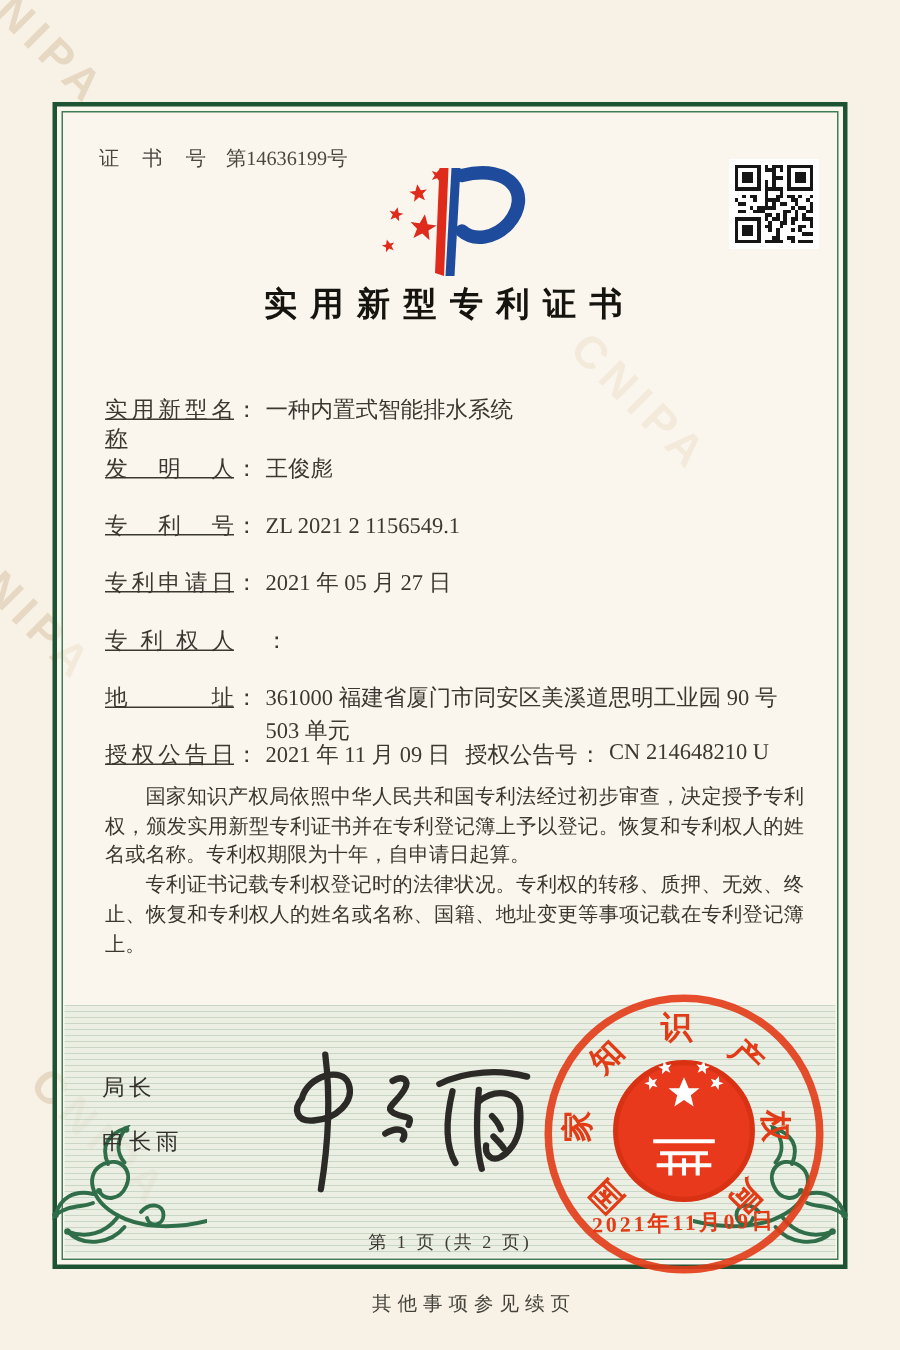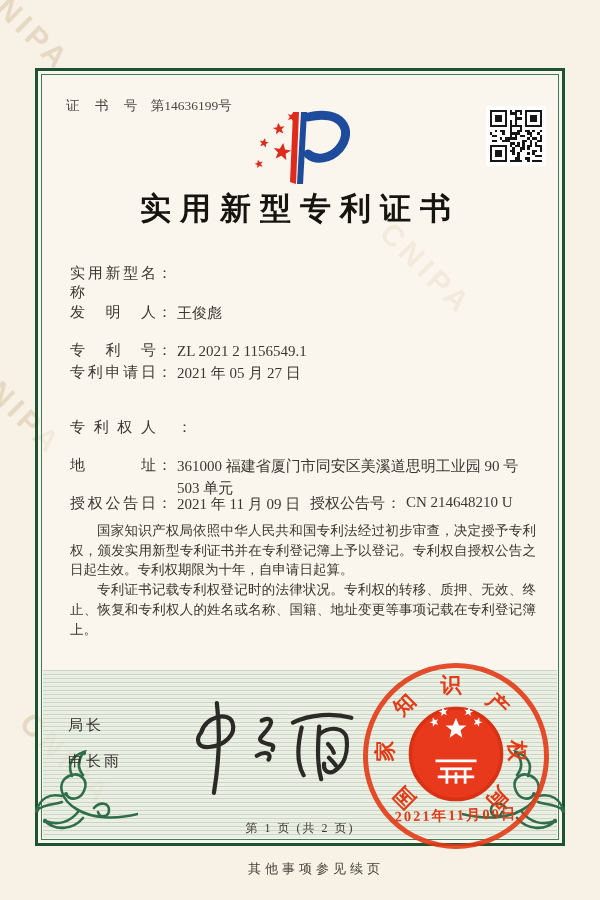--- a/index.html
+++ b/index.html
@@ -43,28 +43,28 @@
   .cert-no{
     position:absolute;left:66px;top:97px;z-index:6;
     font-size:13.5px;color:#494740;
   }
   .cert-no .lbl{letter-spacing:6px;margin-right:4px;}
   .qr{position:absolute;left:486px;top:106px;width:60px;height:60px;z-index:6;background:#fff;}
   .qr svg{width:100%;height:100%;display:block;}
   .logo{position:absolute;left:235px;top:104px;width:130px;height:85px;z-index:6;}
   .title{
     position:absolute;left:0;top:188px;width:100%;z-index:6;
-    text-align:center;font-size:31px;font-weight:bold;color:#15140f;
+    text-align:center;font-size:22px;font-weight:bold;color:#15140f;
     letter-spacing:9px;
   }
   
   .row{position:absolute;left:70px;width:468px;z-index:6;font-size:15px;color:#3b3831;display:flex;align-items:flex-start;}
   .f-label{
     display:inline-block;width:86px;flex:none;
-    text-align:justify;text-align-last:justify;
+    text-align:justify;text-align-last:justify;text-decoration:underline;
   }
   .f-colon{flex:none;margin:0 5px 0 1px;}
   .f-value{flex:1;line-height:1.45;}
   .row2col .grp{display:flex;}
   .row2col .g1{width:240px;flex:none;}
   
   .paras{position:absolute;left:70px;top:521px;width:466px;z-index:6;
     font-size:13.5px;line-height:1.46;color:#3a372f;text-align:justify;}
   .paras p{margin:0;text-indent:2em;}
   
@@ -291,32 +291,33 @@
   <polygon points="58,8 64,8 61,80 55,78" fill="#df2b1c"></polygon>
   <polygon points="66,8 72,8 68,80 62,80" fill="#1e4b9b"></polygon>
   <path d="M73,13 C106,5 120,26 104,45 C95,55 81,57 73,50" fill="none" stroke="#1e4b9b" stroke-width="9" stroke-linecap="round"></path>
 </svg>
 
 <div class="title">实用新型专利证书</div>
 
 <div class="row" style="top:264px;">
   <span class="f-label">实用新型名称</span>
   <span class="f-colon">：</span>
+  <span class="f-value">一种内置式智能排水系统</span>
 </div>
 <div class="row" style="top:303px;">
   <span class="f-label">发明人</span>
   <span class="f-colon">：</span>
   <span class="f-value">王俊彪</span>
 </div>
 <div class="row" style="top:341px;">
   <span class="f-label">专利号</span>
   <span class="f-colon">：</span>
   <span class="f-value">ZL 2021 2 1156549.1</span>
 </div>
-<div class="row" style="top:363px;">
+<div class="row" style="top:379px;">
   <span class="f-label">专利申请日</span>
   <span class="f-colon">：</span>
   <span class="f-value">2021 年 05 月 27 日</span>
 </div>
 <div class="row" style="top:418px;gap:20px;">
   <span class="f-label">专利权人</span>
   <span class="f-colon">：</span>
 </div>
 <div class="row" style="top:456px;">
   <span class="f-label">地址</span>
@@ -330,21 +331,21 @@
     <span class="f-value">2021 年 11 月 09 日</span>
   </span>
   <span class="grp">
     <span>授权公告号</span>
     <span class="f-colon">：</span>
     <span>CN 214648210 U</span>
   </span>
 </div>
 
 <div class="paras">
-  <p>国家知识产权局依照中华人民共和国专利法经过初步审查，决定授予专利权，颁发实用新型专利证书并在专利登记簿上予以登记。专利权自授权公告之日起生效。专利权期限为十年，自申请日起算。</p>
+  <p>国家知识产权局依照中华人民共和国专利法经过初步审查，决定授予专利权，颁发实用新型专利证书并在专利登记簿上予以登记。恢复和专利权人的姓名或名称。专利权期限为十年，自申请日起算。</p>
   <p>专利证书记载专利权登记时的法律状况。专利权的转移、质押、无效、终止、恢复和专利权人的姓名或名称、国籍、地址变更等事项记载在专利登记簿上。</p>
 </div>
 
 <div class="signer" style="top:716px;">局长</div>
 <div class="signer" style="top:752px;">申长雨</div>
 <svg class="signature" viewBox="0 0 200 110">
   <g fill="none" stroke="#2b2a26" stroke-width="4.3" stroke-linecap="round">
     <path d="M30 40 C34 24 58 18 62 30 C66 42 54 54 38 55 C26 56 24 47 30 40"></path>
     <path d="M46 10 C49 34 49 66 43 102"></path>
     <path d="M92 28 C99 24 104 27 100 34 C94 44 86 46 93 50 C101 54 106 51 103 58"></path>

